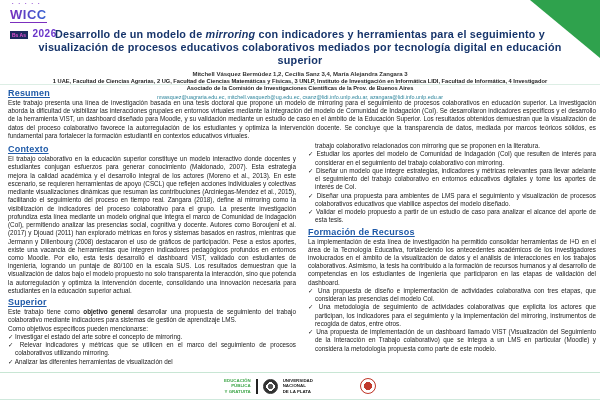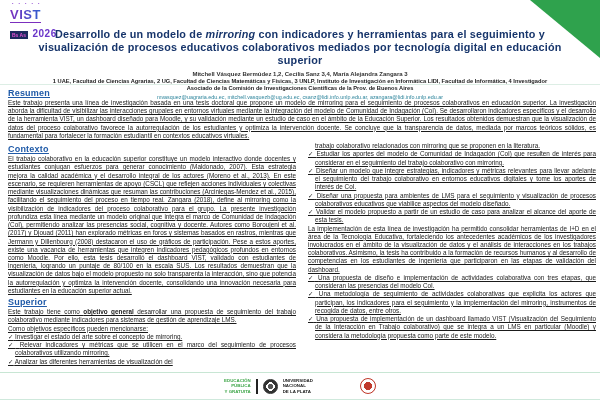--- a/index.html
+++ b/index.html
@@ -29,21 +29,21 @@
   .title{
     margin:4px auto;width:92%;font-size:10.8px;font-weight:bold;line-height:1.2;
     color:#17356b;letter-spacing:.2px;
   }
   .title i{font-style:italic;}
   .authors{margin-top:2px;font-size:6px;color:#333;font-weight:bold;}
   .affiliations{margin:1px auto 0;width:84%;font-size:5.7px;font-weight:bold;color:#222;line-height:1.3;text-align:center;}
   .emails{margin-top:1px;font-size:5.4px;color:#2e859c;cursor:pointer;}
   
   .divider{position:absolute;left:0;top:84px;width:100%;border-top:1px solid #ddeee5;}
-  .content{position:absolute;left:8px;right:4px;top:86px;text-decoration:underline;}
+  .content{position:absolute;left:8px;right:4px;top:86px;}
   h2.sec{
     margin:2px 0 1px;font-size:9px;font-weight:bold;color:#1f5aa8;
     text-decoration:underline;letter-spacing:.2px;
   }
   .body-text{margin:0;font-size:6.35px;line-height:1.3;text-align:justify;color:#1b1b1b;}
   .columns{display:flex;gap:12px;margin-top:2px;}
   .col{flex:1;min-width:0;}
   ul.checks{margin:0;padding:0;list-style:none;}
   ul.checks li{
     font-size:6.35px;line-height:1.3;text-align:justify;color:#1b1b1b;
@@ -74,21 +74,21 @@
 </style>
 </head>
 <body>
 
 <div class="poster">
 
   <div class="corner-triangle"></div>
 
   <div class="wicc-logo">
     <div class="wicc-dots">• • • • •</div>
-    <div class="wicc-text">VIST</div>
+    <div class="wicc-text">WICC</div>
     <div class="wicc-sub">
       <span class="wicc-bsas">Bs As</span>
       <span class="wicc-year">2026</span>
     </div>
   </div>
 
   <div class="head">
     <h1 class="title"><span>Desarrollo de un modelo de </span><i>mirroring</i><span> con indicadores y herramientas para el seguimiento y visualización de procesos educativos colaborativos mediados por tecnología digital en educación superior</span></h1>
     <div class="authors">Mitchell Vásquez Bermúdez 1,2, Cecilia Sanz 3,4, María Alejandra Zangara 3</div>
     <div class="affiliations">1 UAE, Facultad de Ciencias Agrarias, 2 UG, Facultad de Ciencias Matemáticas y Físicas, 3 UNLP, Instituto de Investigación en Informática LIDI, Facultad de Informática, 4 Investigador Asociado de la Comisión de Investigaciones Científicas de la Prov. de Buenos Aires</div>
@@ -120,20 +120,21 @@
 
       <div class="col">
         <p class="body-text cont-line">trabajo colaborativo relacionados con mirroring que se proponen en la literatura.</p>
         <ul class="checks">
           <li><span class="check">✓</span> <span>Estudiar los aportes del modelo de Comunidad de Indagación (CoI) que resulten de interés para considerar en el seguimiento del trabajo colaborativo con mirroring.</span></li>
           <li><span class="check">✓</span> <span>Diseñar un modelo que integre estrategias, indicadores y métricas relevantes para llevar adelante el seguimiento del trabajo colaborativo en entornos educativos digitales y tome los aportes de interés de CoI.</span></li>
           <li><span class="check">✓</span> <span>Diseñar una propuesta para ambientes de LMS para el seguimiento y visualización de procesos colaborativos educativos que viabilice aspectos del modelo diseñado.</span></li>
           <li><span class="check">✓</span> <span>Validar el modelo propuesto a partir de un estudio de caso para analizar el alcance del aporte de esta tesis.</span></li>
         </ul>
 
+        <h2 class="sec">Formación de Recursos</h2>
         <p class="body-text">La implementación de esta línea de investigación ha permitido consolidar herramientas de I+D en el área de la Tecnología Educativa, fortaleciendo los antecedentes académicos de los investigadores involucrados en el ámbito de la visualización de datos y el análisis de interacciones en los trabajos colaborativos. Asimismo, la tesis ha contribuido a la formación de recursos humanos y al desarrollo de competencias en los estudiantes de ingeniería que participaron en las etapas de validación del dashboard.</p>
 
         <ul class="checks">
           <li><span class="check">✓</span> <span>Una propuesta de diseño e implementación de actividades colaborativa con tres etapas, que consideran las presencias del modelo CoI.</span></li>
           <li><span class="check">✓</span> <span>Una metodología de seguimiento de actividades colaborativas que explicita los actores que participan, los indicadores para el seguimiento y la implementación del mirroring, instrumentos de recogida de datos, entre otros.</span></li>
           <li><span class="check">✓</span> <span>Una propuesta de implementación de un dashboard llamado VIST (Visualización del Seguimiento de la Interacción en Trabajo colaborativo) que se integra a un LMS en particular (Moodle) y considera la metodología propuesta como parte de este modelo.</span></li>
         </ul>
       </div>
 
     </div>

